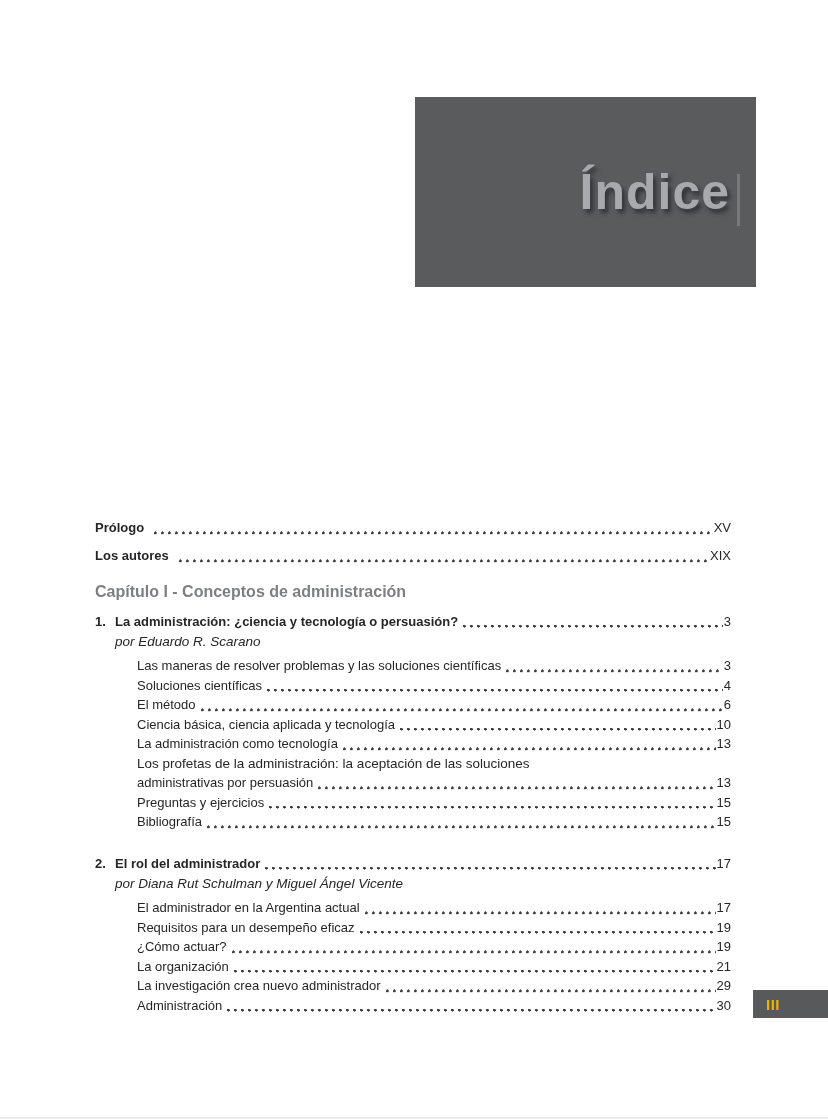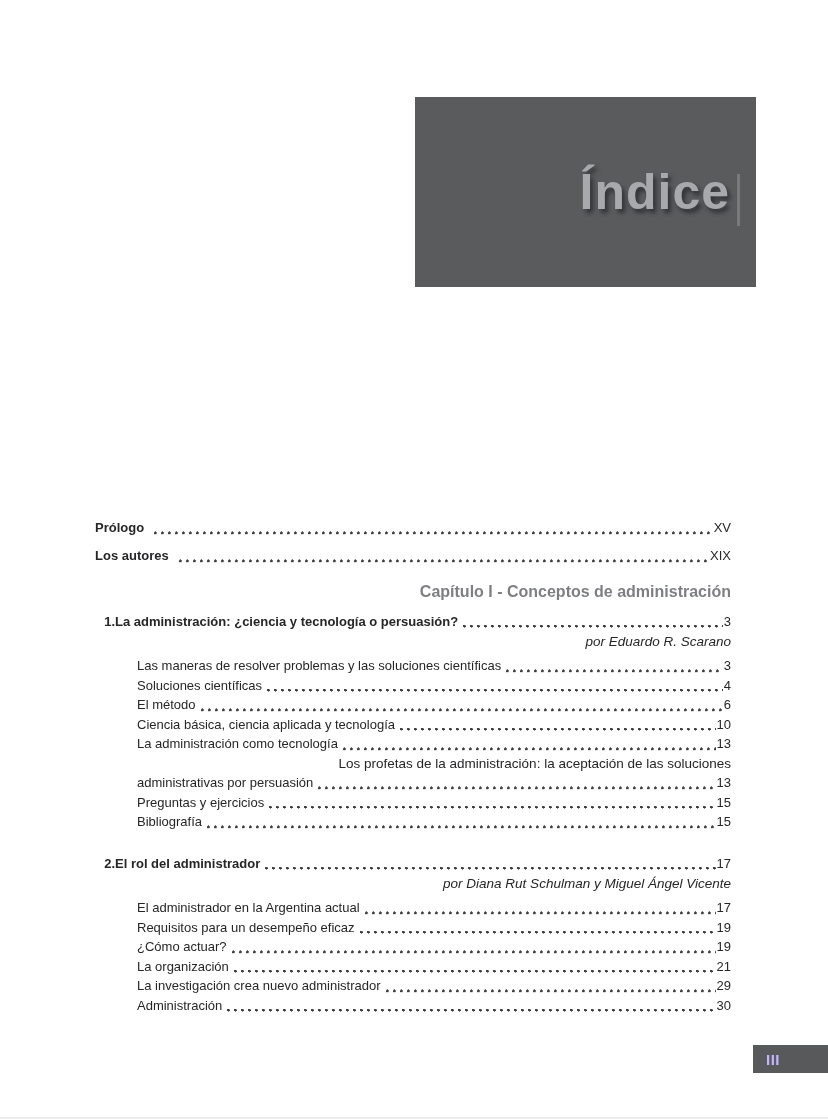--- a/index.html
+++ b/index.html
@@ -5,21 +5,20 @@
   * { box-sizing: border-box; margin: 0; padding: 0; }
   html, body { background: #ffffff; }
   body { width: 828px; height: 1119px; font-family: "Liberation Sans", sans-serif; }
 
   .page {
     position: relative;
     width: 828px; height: 1119px;
     background: #ffffff;
     overflow: hidden;
     border-bottom: 2px solid #ececec;
-    text-align: right;
   }
 
   
   .banner {
     position: absolute;
     left: 415px; top: 97px;
     width: 341px; height: 190px;
     background: var(--banner-bg, #5a5b5d);
     display: flex;
     align-items: center;
@@ -88,24 +87,24 @@
   .entries { margin-left: 42px; margin-top: 5px; }
   .entry-block .cont {
     font-size: 13.5px;
     line-height: 19.5px;
     white-space: nowrap;
   }
 
   
   .folio {
     position: absolute;
-    left: 753px; top: 1045px;
+    left: 753px; top: 990px;
     width: 75px; height: 28px;
     background: var(--folio-bg, #58595b);
-    color: #c4b5fd;
+    color: #eab308;
     display: flex;
     align-items: center;
     padding-left: 13px;
     font-size: 15px;
     font-weight: bold;
     letter-spacing: 0.5px;
   }
 </style>
 </head>
 <body>

